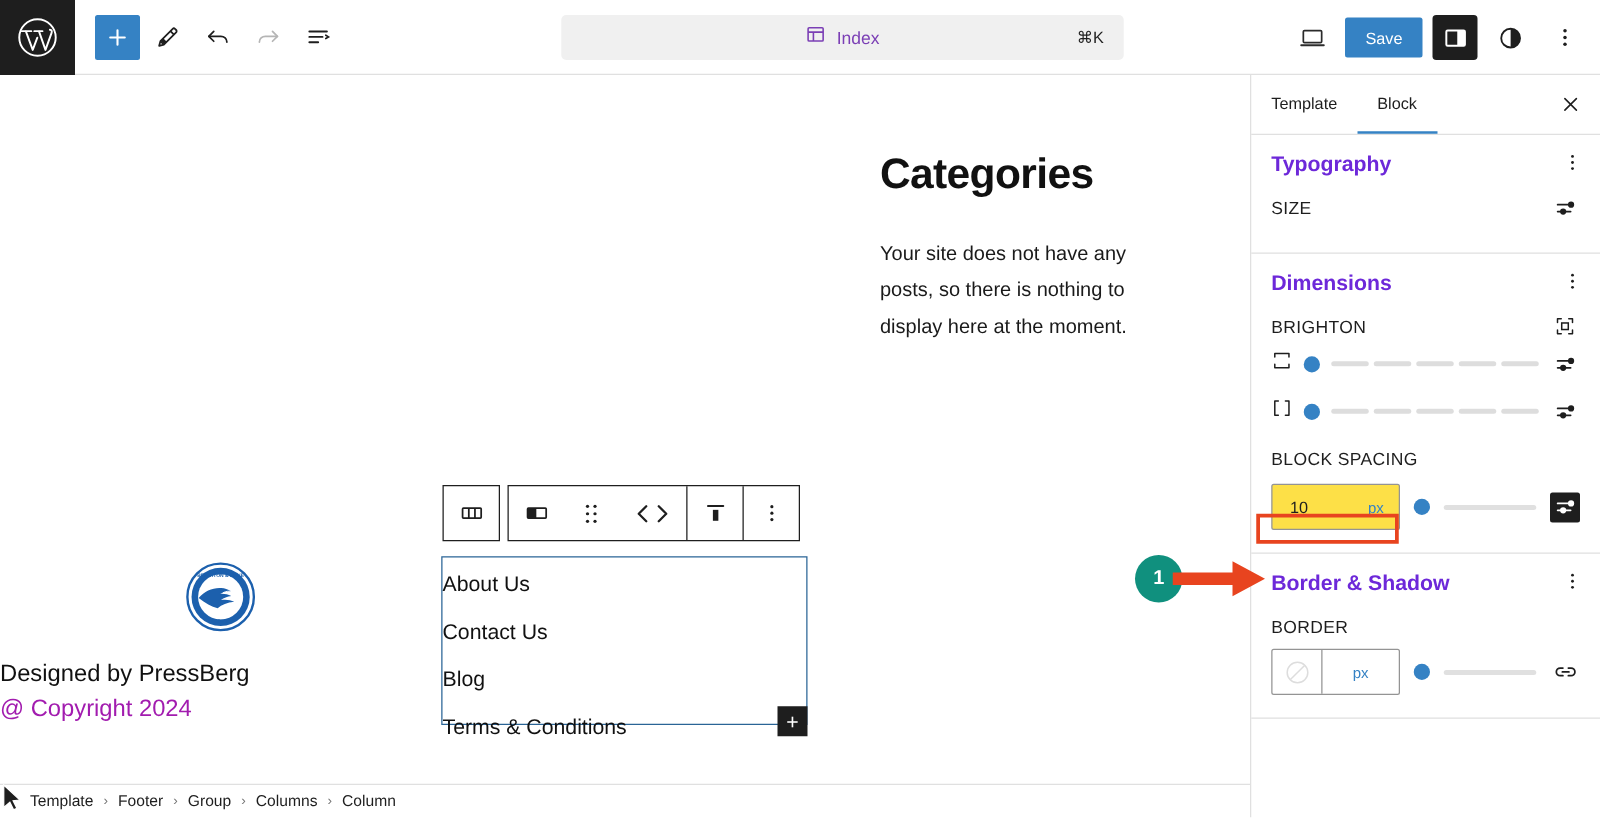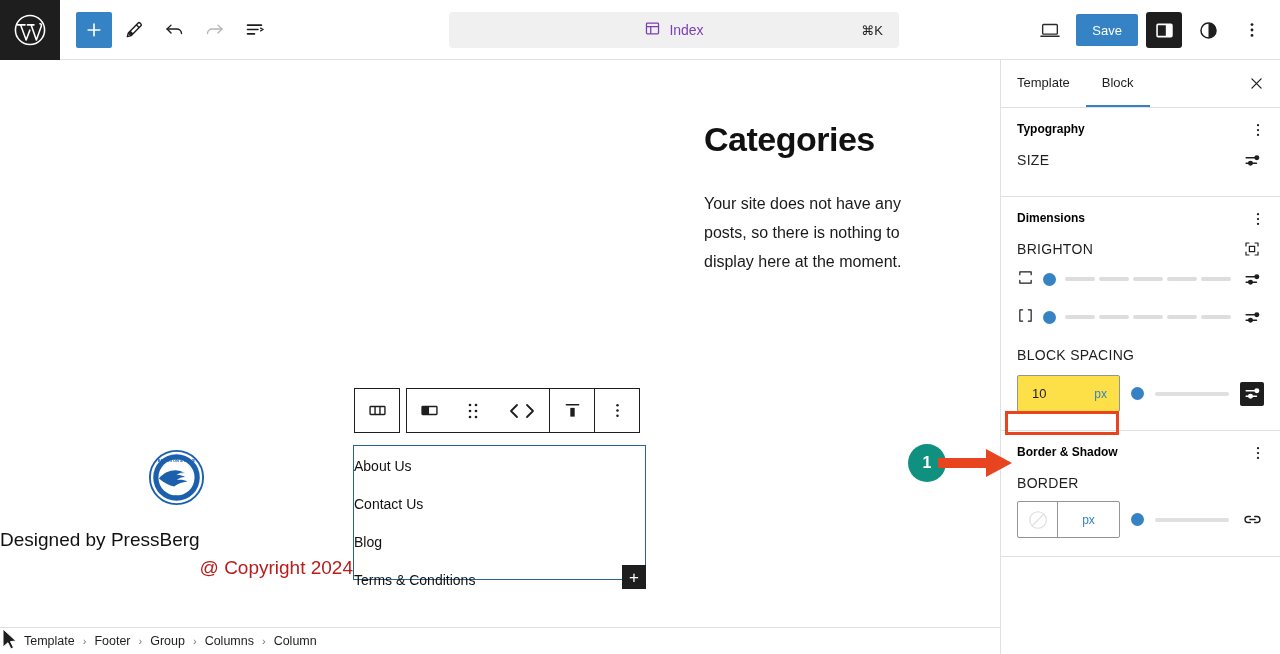--- a/index.html
+++ b/index.html
@@ -68,21 +68,21 @@
 
   .site-logo {
     position: absolute; left: 148px; top: 389px; width: 57px; height: 57px;
   }
   .credit-1 {
     position: absolute; left: 0; top: 469px; width: 353px;
     text-align: left; font-size: 19px; color: #111;
   }
   .credit-2 {
     position: absolute; left: 0; top: 497px; width: 353px;
-    text-align: right; font-size: 19px; color: #b91c1c;
+    text-align: left; font-size: 19px; color: #a21caf;
   }
 
   
   .block-toolbar {
     position: absolute; left: 354px; top: 328px; height: 45px;
     display: flex; align-items: stretch;
   }
   .bt-group {
     background: #fff; border: 1px solid #1e1e1e; display: flex; align-items: center;
   }
@@ -92,21 +92,21 @@
     background: transparent; border: none; cursor: pointer; color: #1e1e1e;
   }
   .bt-sep { width: 1px; background: #1e1e1e; align-self: stretch; }
 
   
   .sel-block {
     position: absolute; left: 353px; top: 385px; width: 293px; height: 135px;
     border: 1.5px solid #2a6496; background: #fff;
   }
   .sel-link {
-    position: absolute; left: 0; font-size: 14px; color: #111; line-height: 1;
+    position: absolute; left: 0; font-size: 17px; color: #111; line-height: 1;
   }
   .add-btn {
     position: absolute; left: 268px; top: 119px; width: 24px; height: 24px;
     background: #1e1e1e; color: #fff; border: none; cursor: pointer;
     display: flex; align-items: center; justify-content: center; font-size: 17px;
     line-height: 1;
   }
 
   
   .breadcrumb {
@@ -135,21 +135,21 @@
   }
   .sb-tab.active { border-bottom-color: #3582c4; font-weight: normal; }
   .sb-close {
     position: absolute; right: 8px; top: 50%; transform: translateY(-50%);
     width: 32px; height: 32px; display: flex; align-items: center;
     justify-content: center; background: none; border: none; cursor: pointer;
   }
 
   .sb-section { border-bottom: 1px solid #e0e0e0; padding: 14px 16px 18px; position: relative; }
   .sb-sec-title {
-    font-size: 12px; font-weight: bold; color: #000000; margin-bottom: 14px;
+    font-size: 17px; font-weight: bold; color: #6d28d9; margin-bottom: 14px;
   }
   .sb-menu-dots {
     position: absolute; right: 10px; top: 10px; width: 24px; height: 24px;
     display: flex; align-items: center; justify-content: center;
     background: none; border: none; cursor: pointer;
   }
   .sb-label-row {
     display: flex; align-items: center; justify-content: space-between;
     margin-bottom: 8px; height: 20px;
   }

